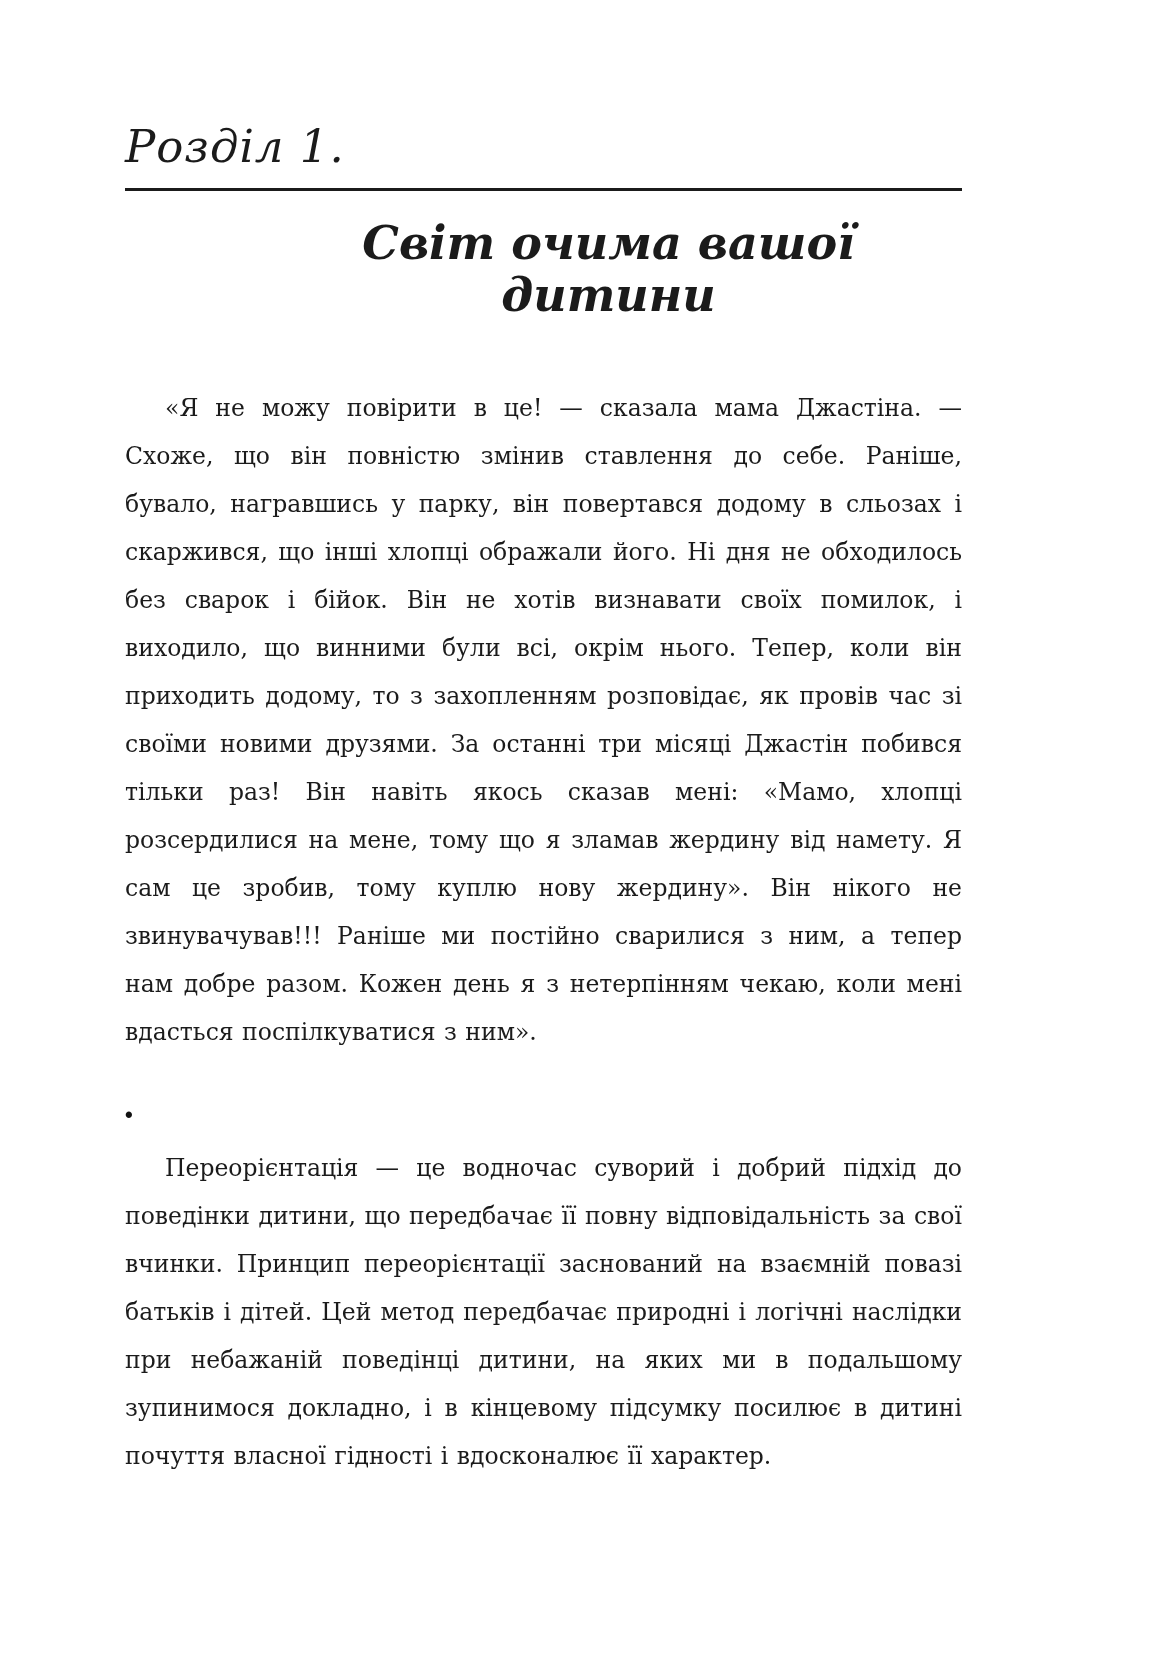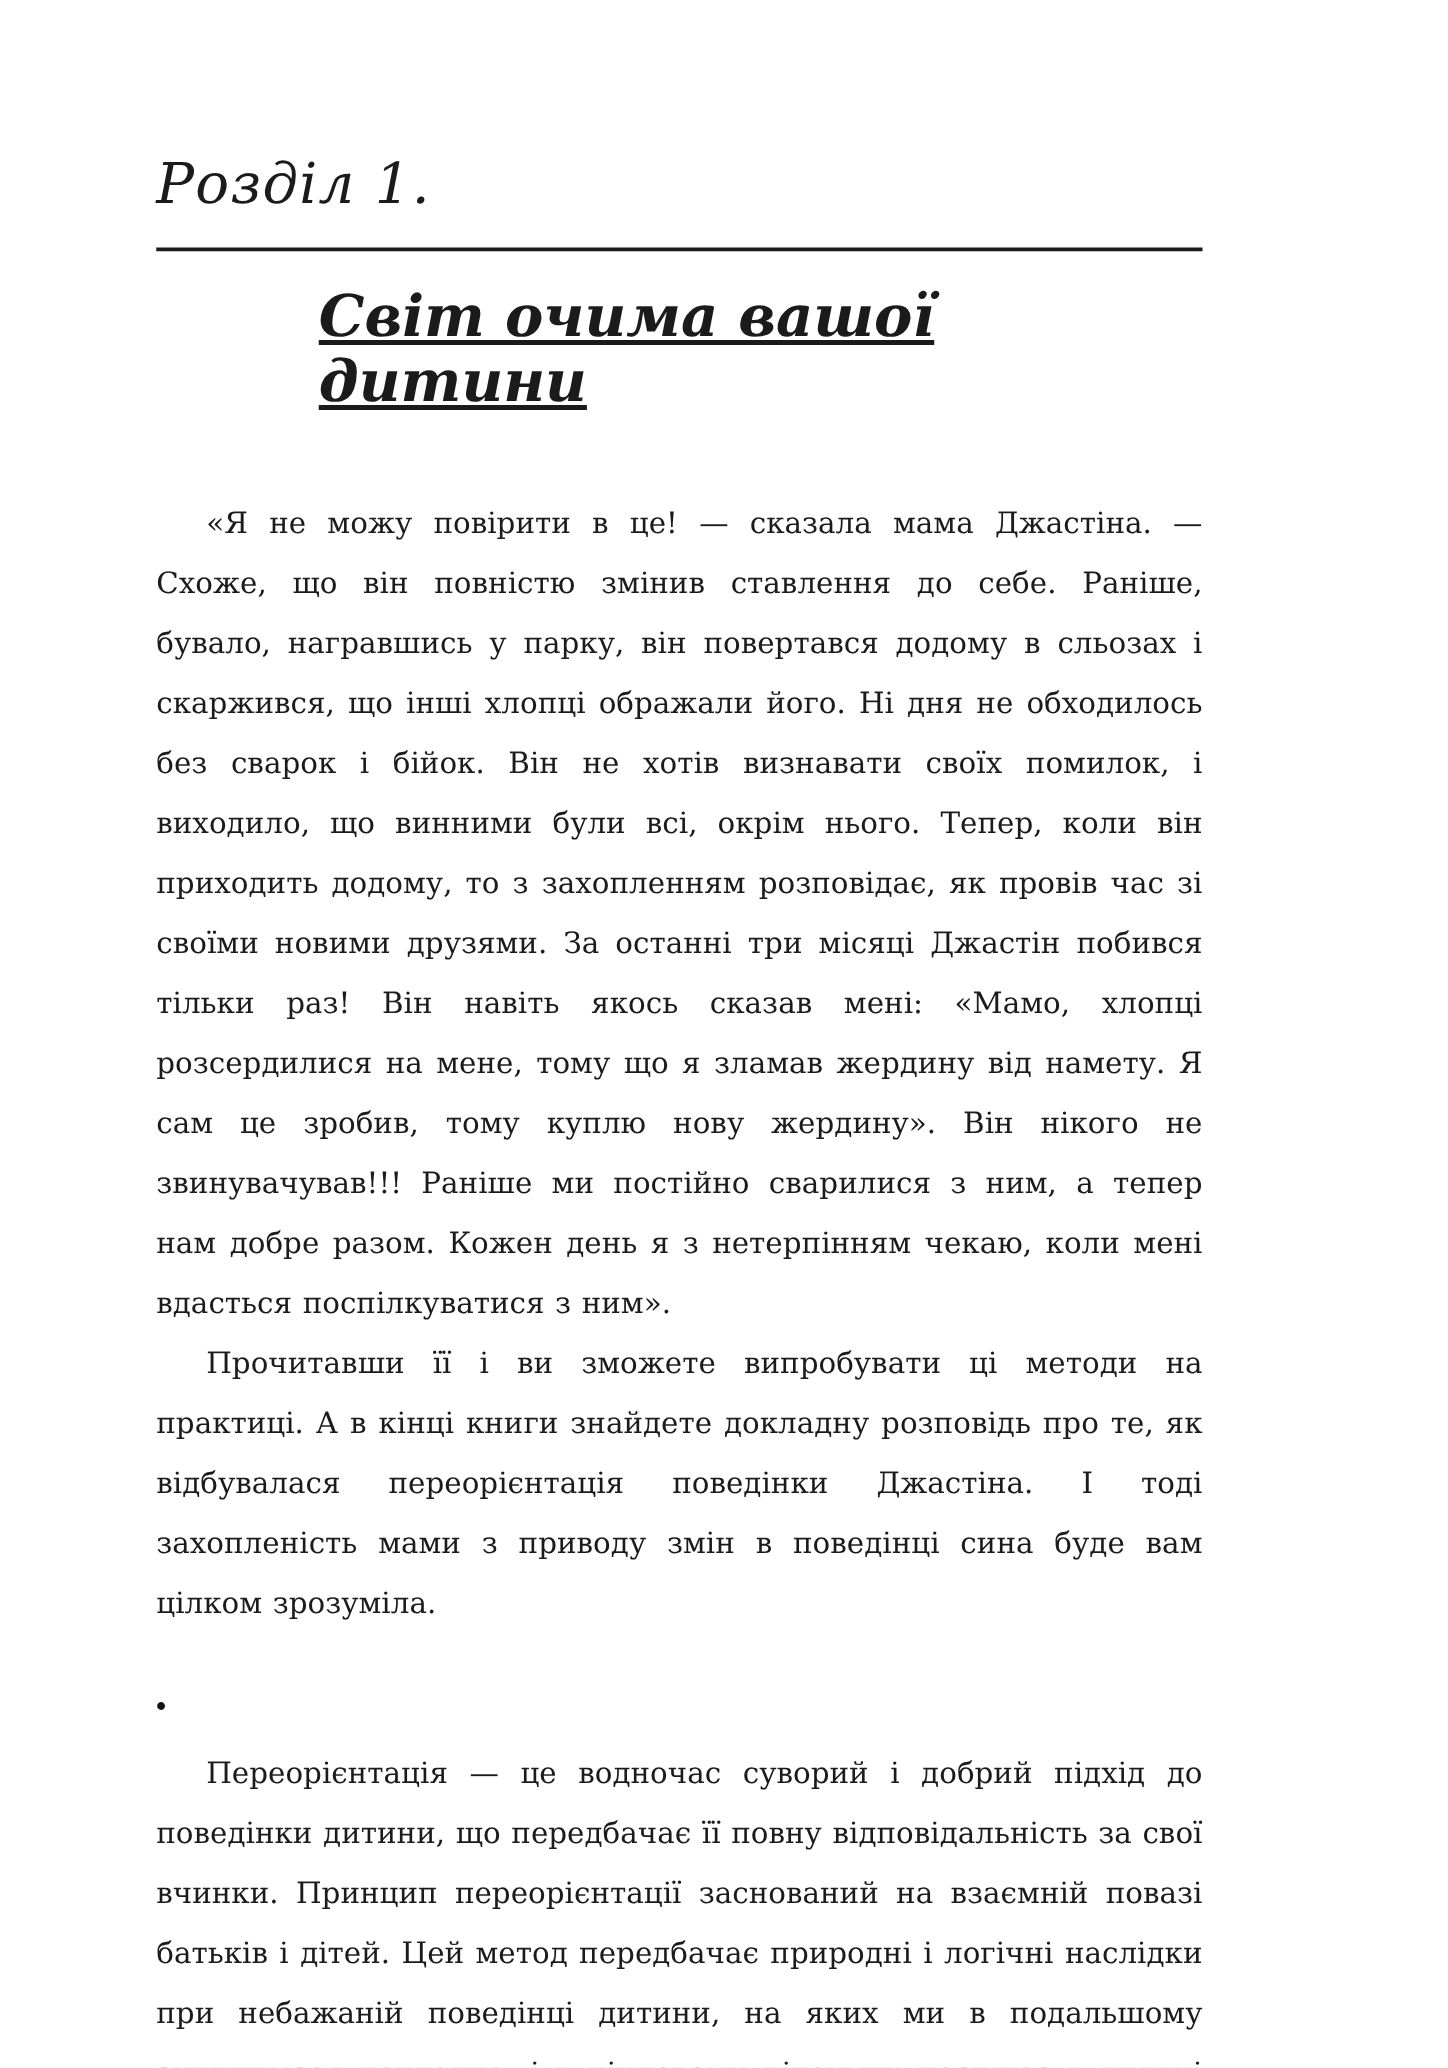--- a/index.html
+++ b/index.html
@@ -16,33 +16,32 @@
     font-family: "DejaVu Serif", "Liberation Serif", serif;
     box-sizing: border-box;
     padding: 122px 196px 0 125px;
     overflow: hidden;
   }
   .chapter-head {
     font-style: italic;
     font-size: 45px;
     line-height: 1.1;
     letter-spacing: 1px;
-    padding-bottom: 26px;
+    padding-bottom: 16px;
   }
   .rule {
     border-bottom: 3px solid #1b1b1b;
   }
   .title {
     font-style: italic;
     font-weight: bold;
     font-size: 46px;
     line-height: 1.15;
-    text-align: left;
+    text-align: center;
     margin: 26px 0 0 130px;
-    text-decoration: underline;
   }
   p.body {
     font-size: 23.5px;
     line-height: 48px;
     text-align: justify;
     text-indent: 40px;
     margin: 0;
     word-spacing: 1px;
   }
   p.body.first {
@@ -70,20 +69,19 @@
 <div class="page">
   <div class="chapter-head">Розділ 1.</div>
 
   <div class="rule"></div>
 
   <h1 class="title">Світ очима вашої дитини</h1>
 
   <p class="body first">«Я не можу повірити в це! — сказала мама Джастіна. — Схоже, що він повністю змінив ставлення до себе. Раніше, бувало, награвшись у парку, він повертався додому в сльозах і скаржився, що інші хлопці ображали його. Ні дня не обходилось без сварок і бійок. Він не хотів визнавати своїх помилок, і виходило, що винними були всі, окрім нього. Тепер, коли він приходить додому, то з захопленням розповідає, як провів час зі своїми новими друзями. За останні три місяці Джастін побився тільки раз! Він навіть якось сказав мені: «Мамо, хлопці розсердилися на мене, тому що я зламав жердину від намету. Я сам це зробив, тому куплю нову жердину». Він нікого не звинувачував!!! Раніше ми постійно сварилися з ним, а тепер нам добре разом. Кожен день я з нетерпінням чекаю, коли мені вдасться поспілкуватися з ним».</p>
 
 
-  <p class="body">Прочитавши її і ви зможете випробувати ці методи на практиці. А в кінці книги знайдете докладну розповідь про те, як відбувалася переорієнтація поведінки Джастіна. І тоді захопленість мами з приводу змін в поведінці сина буде вам цілком зрозуміла.</p>
 
   <div class="section-head">
     <span class="bullet">•</span>
   </div>
 
   <p class="body">Переорієнтація — це водночас суворий і добрий підхід до поведінки дитини, що передбачає її повну відповідальність за свої вчинки. Принцип переорієнтації заснований на взаємній повазі батьків і дітей. Цей метод передбачає природні і логічні наслідки при небажаній поведінці дитини, на яких ми в подальшому зупинимося докладно, і в кінцевому підсумку посилює в дитині почуття власної гідності і вдосконалює її характер.</p>
 </div>
 
 </body></html>

